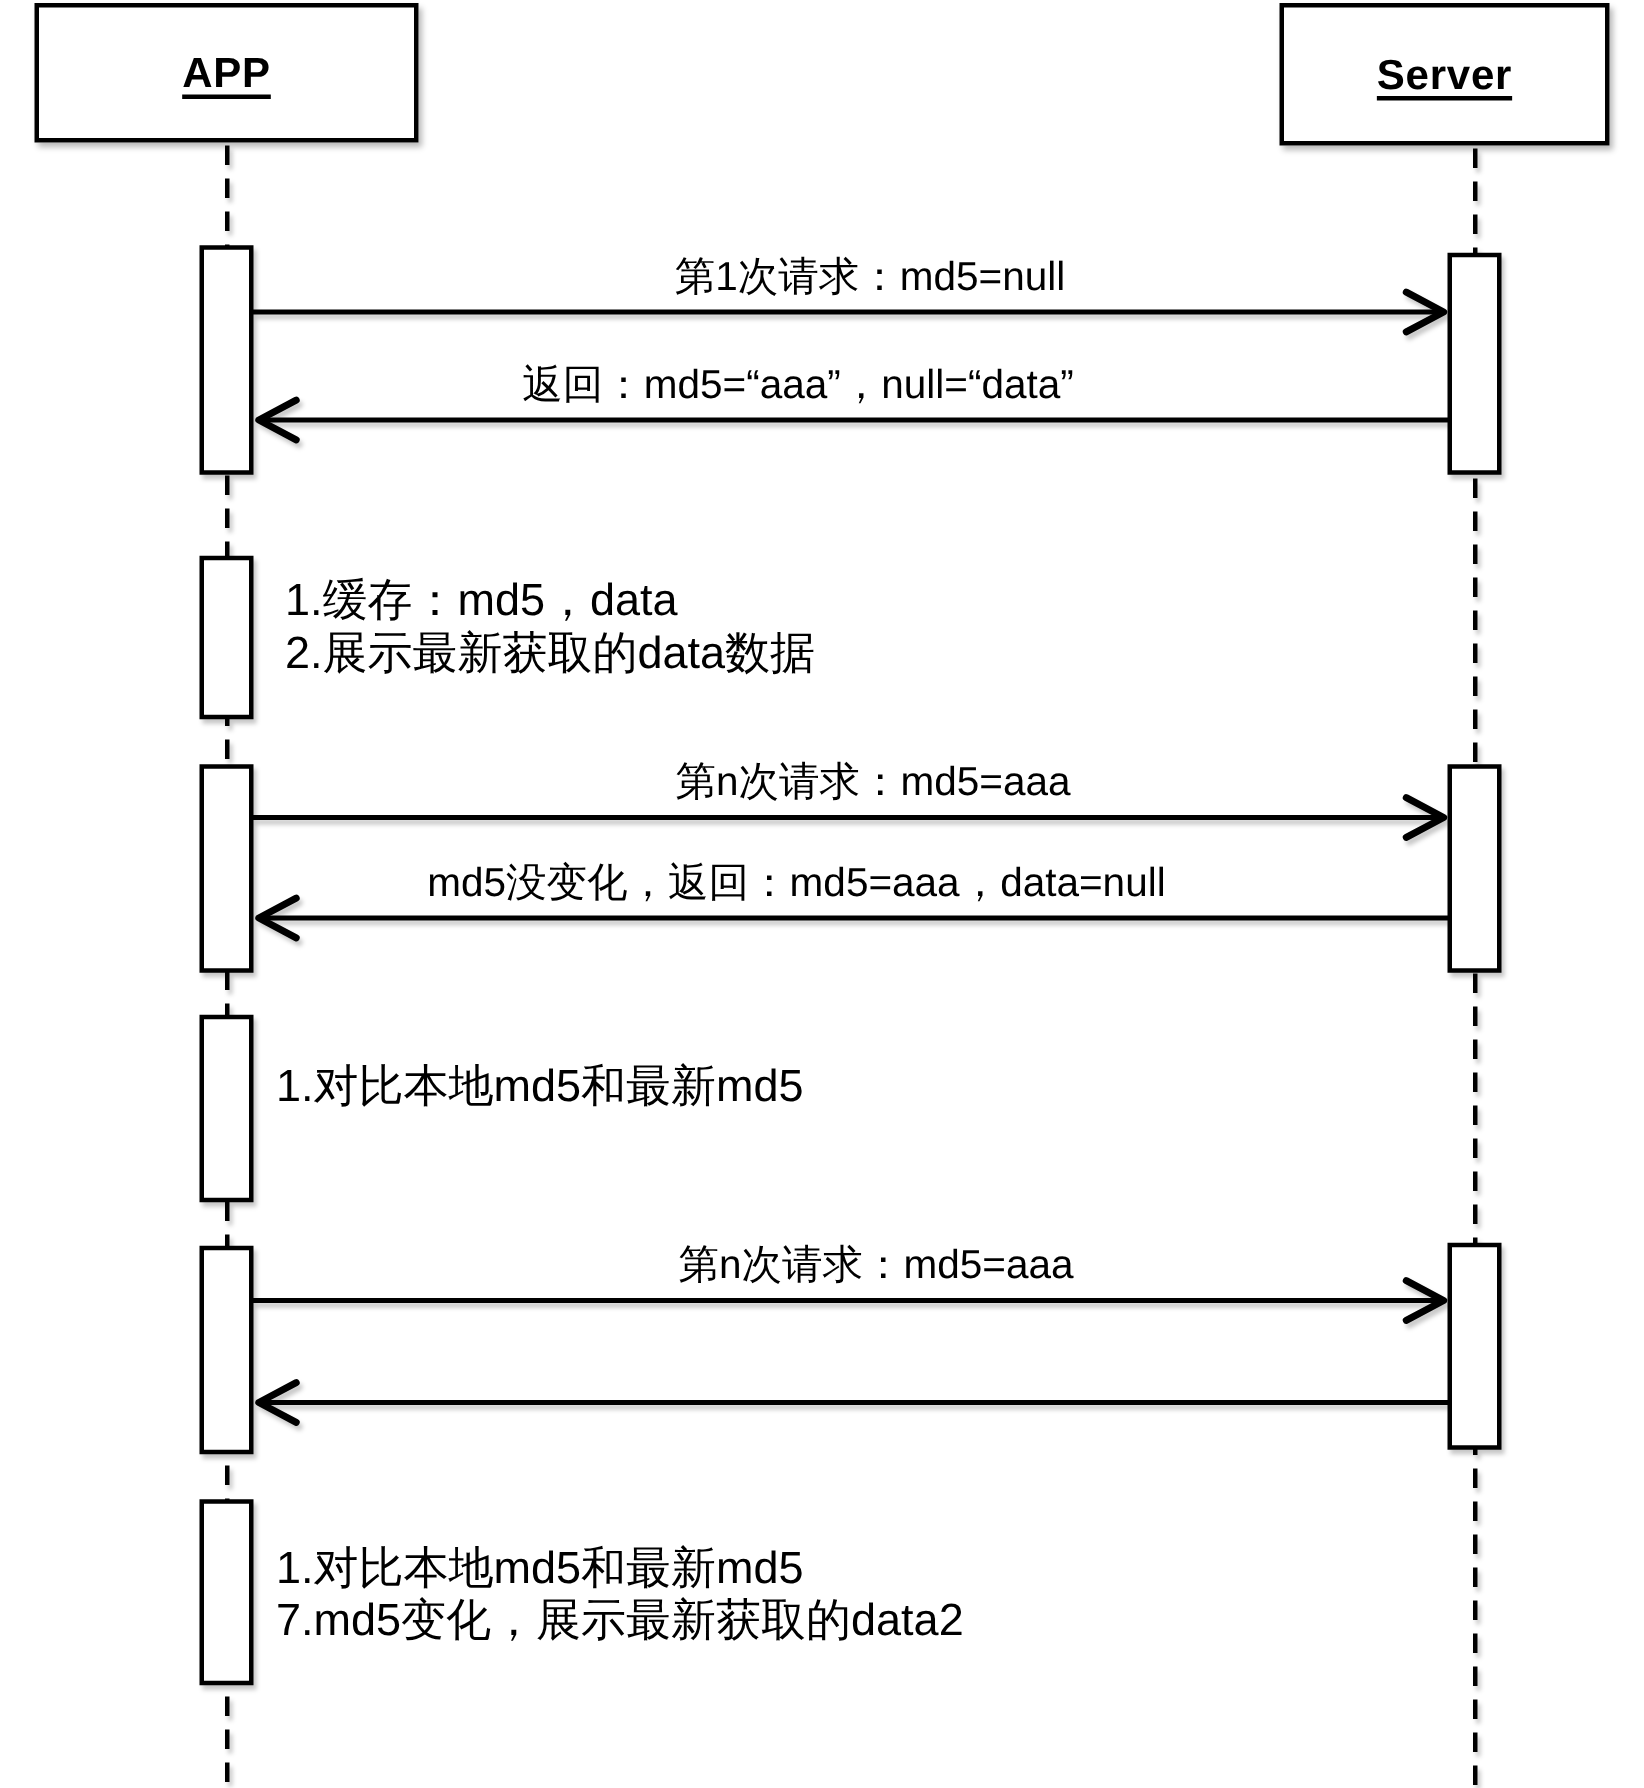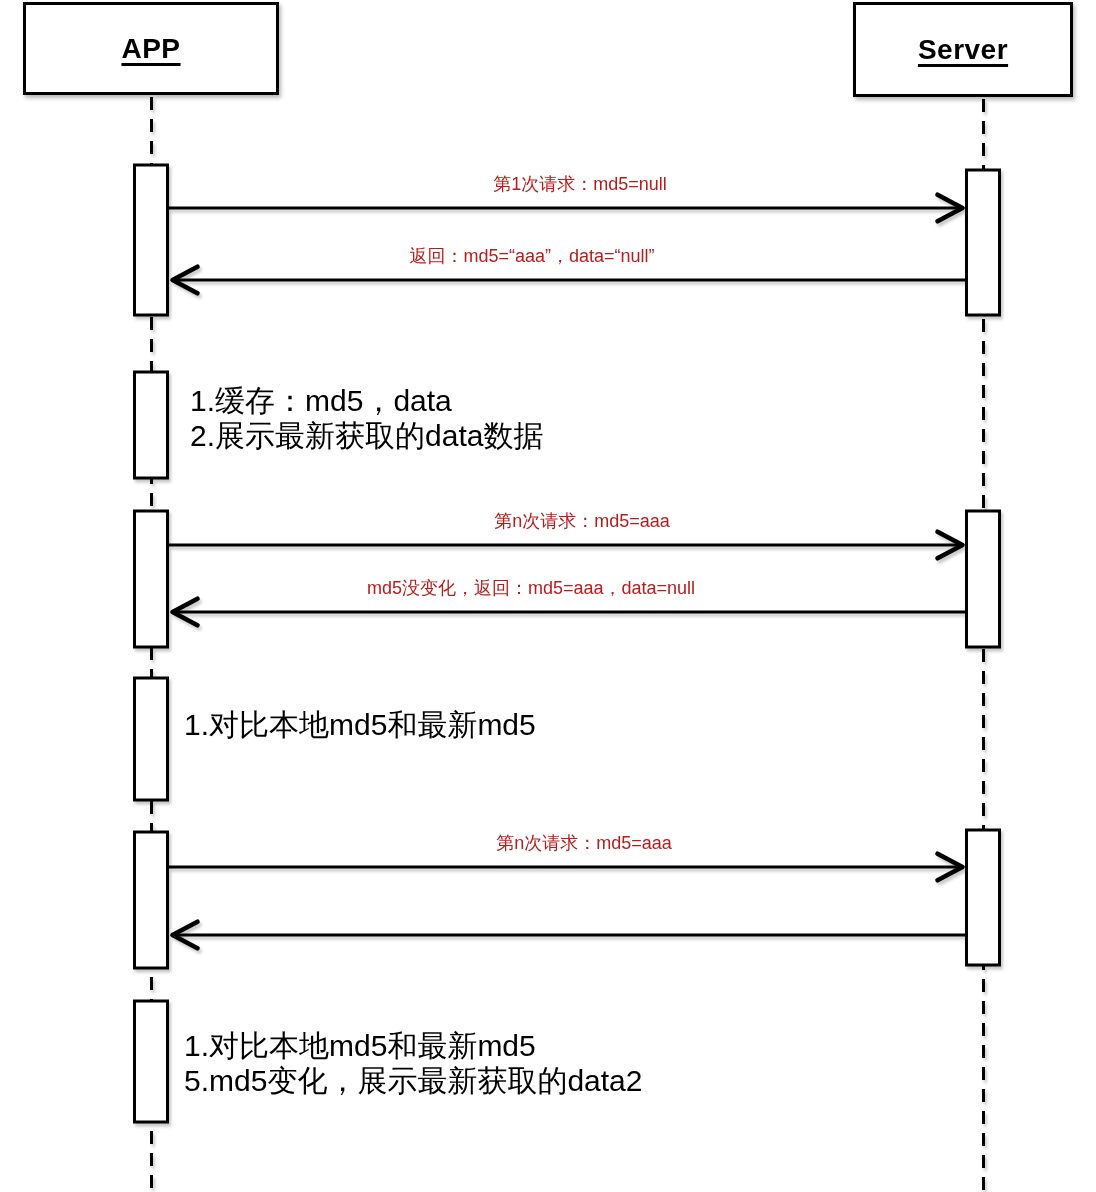--- a/index.html
+++ b/index.html
@@ -39,23 +39,23 @@
     text-decoration: underline;
     text-decoration-thickness: 2.5px;
     text-underline-offset: 5px;
     letter-spacing: 0.5px;
   }
   #actor-app    { left: 3px;   top: 2px; width: 256px; height: 93px; }
   #actor-server { left: 833px; top: 2px; width: 220px; height: 95px; }
   .msg-label {
     position: absolute;
     transform: translateX(-50%);
-    font-size: 18px;
+    font-size: 27px;
     line-height: 33px;
-    color: #b91c1c;
+    color: #000000;
     white-space: nowrap;
   }
   .note {
     position: absolute;
     font-size: 30px;
     line-height: 35px;
     color: #000000;
     white-space: nowrap;
   }
 </style>
@@ -94,30 +94,30 @@
   </svg>
 
   <div class="actor" id="actor-app">
     <span class="actor-label">APP</span>
   </div>
   <div class="actor" id="actor-server">
     <span class="actor-label">Server</span>
   </div>
 
   <div class="msg-label" style="left:560px; top:168px">第1次请求：md5=null</div>
-  <div class="msg-label" style="left:512px; top:240px">返回：md5=“aaa”，data=“null”</div>
+  <div class="msg-label" style="left:512px; top:240px">返回：md5=“aaa”，null=“data”</div>
   <div class="msg-label" style="left:562px; top:505px">第n次请求：md5=aaa</div>
   <div class="msg-label" style="left:511px; top:572px">md5没变化，返回：md5=aaa，data=null</div>
   <div class="msg-label" style="left:564px; top:827px">第n次请求：md5=aaa</div>
 
   <div class="note" style="left:170px; top:383px">
     <div class="note-line">1.缓存：md5，data</div>
     <div class="note-line">2.展示最新获取的data数据</div>
   </div>
   <div class="note" style="left:164px; top:707px">
     <div class="note-line">1.对比本地md5和最新md5</div>
   </div>
   <div class="note" style="left:164px; top:1028px">
     <div class="note-line">1.对比本地md5和最新md5</div>
-    <div class="note-line">5.md5变化，展示最新获取的data2</div>
+    <div class="note-line">7.md5变化，展示最新获取的data2</div>
   </div>
 
 </div>
 
 </body></html>

